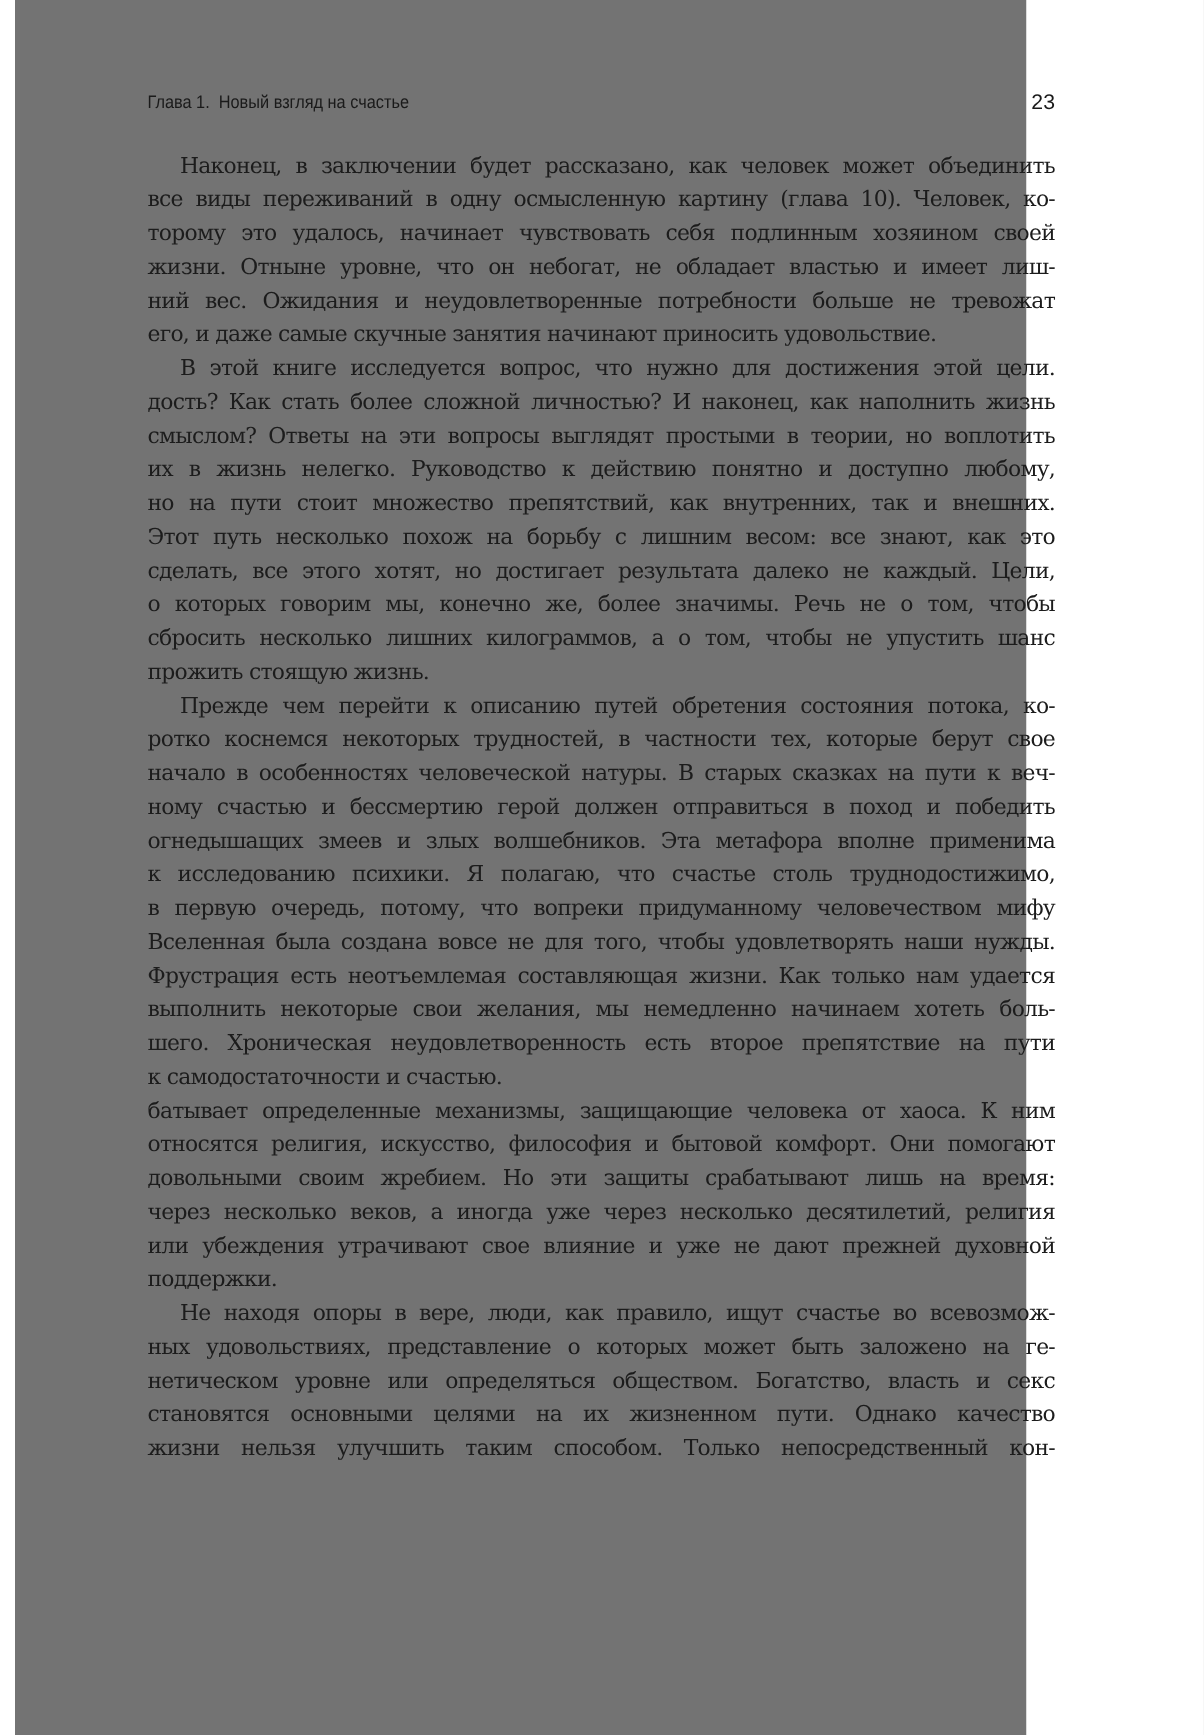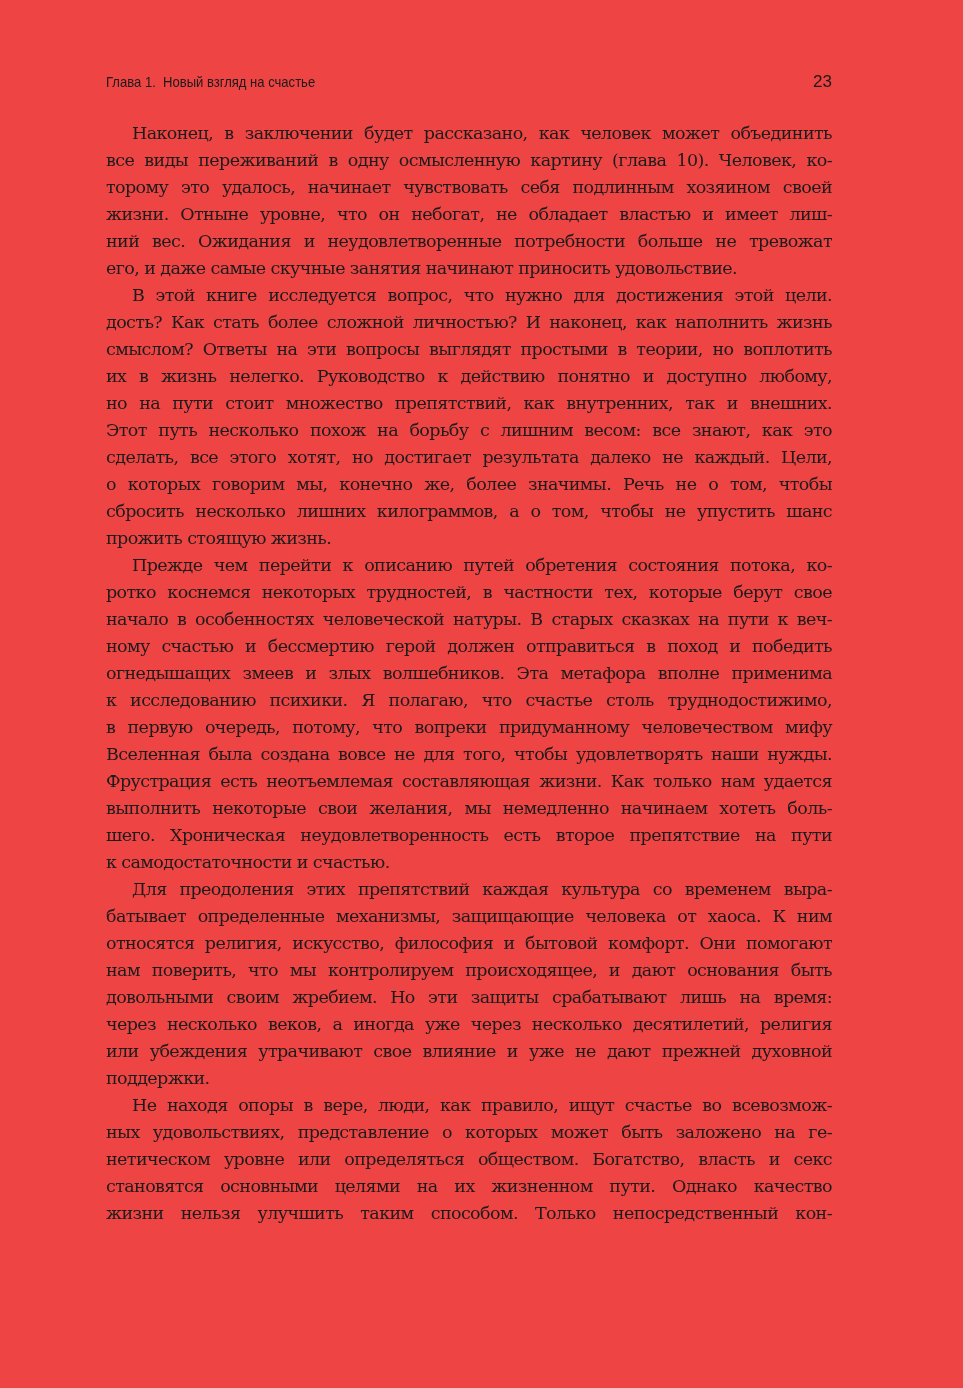--- a/index.html
+++ b/index.html
@@ -1,17 +1,17 @@
 <!DOCTYPE html>
 <html><head>
 <meta charset="utf-8">
 <style>
   html, body { margin: 0; padding: 0; background: #ffffff; }
   body { width: 963px; height: 1388px; position: relative; overflow: hidden; }
-  .page { position: absolute; left: 0; top: 0; width: 963px; height: 1388px; background: #ef4444; }
+  .page { position: absolute; left: 12px; top: 0; width: 809px; height: 1388px; background: #737373; }
   .running-head {
     position: absolute; left: 106px; top: 74px; width: 726px; height: 22px;
     font-family: "Liberation Sans", sans-serif; font-size: 14.5px; color: #1a1a1a;
     transform: scaleX(0.9); transform-origin: left center;
   }
   .running-head .chapter { position: absolute; left: 0; top: 0; white-space: pre; }
   .page-num {
     position: absolute; left: 790px; top: 72px; width: 42px; text-align: right;
     font-family: "Liberation Sans", sans-serif; font-size: 17px; color: #1a1a1a;
   }
@@ -66,24 +66,22 @@
         <div class="line"><span>огнедышащих змеев и злых волшебников. Эта метафора вполне применима</span></div>
         <div class="line"><span>к исследованию психики. Я полагаю, что счастье столь труднодостижимо,</span></div>
         <div class="line"><span>в первую очередь, потому, что вопреки придуманному человечеством мифу</span></div>
         <div class="line"><span>Вселенная была создана вовсе не для того, чтобы удовлетворять наши нужды.</span></div>
         <div class="line"><span>Фрустрация есть неотъемлемая составляющая жизни. Как только нам удается</span></div>
         <div class="line"><span>выполнить некоторые свои желания, мы немедленно начинаем хотеть боль-</span></div>
         <div class="line"><span>шего. Хроническая неудовлетворенность есть второе препятствие на пути</span></div>
         <div class="line last"><span>к самодостаточности и счастью.</span></div>
       </div>
       <div>
-        <div class="line indent"><span>Для преодоления этих препятствий каждая культура со временем выра-</span></div>
         <div class="line"><span>батывает определенные механизмы, защищающие человека от хаоса. К ним</span></div>
         <div class="line"><span>относятся религия, искусство, философия и бытовой комфорт. Они помогают</span></div>
-        <div class="line"><span>нам поверить, что мы контролируем происходящее, и дают основания быть</span></div>
         <div class="line"><span>довольными своим жребием. Но эти защиты срабатывают лишь на время:</span></div>
         <div class="line"><span>через несколько веков, а иногда уже через несколько десятилетий, религия</span></div>
         <div class="line"><span>или убеждения утрачивают свое влияние и уже не дают прежней духовной</span></div>
         <div class="line last"><span>поддержки.</span></div>
       </div>
       <div>
         <div class="line indent"><span>Не находя опоры в вере, люди, как правило, ищут счастье во всевозмож-</span></div>
         <div class="line"><span>ных удовольствиях, представление о которых может быть заложено на ге-</span></div>
         <div class="line"><span>нетическом уровне или определяться обществом. Богатство, власть и секс</span></div>
         <div class="line"><span>становятся основными целями на их жизненном пути. Однако качество</span></div>

